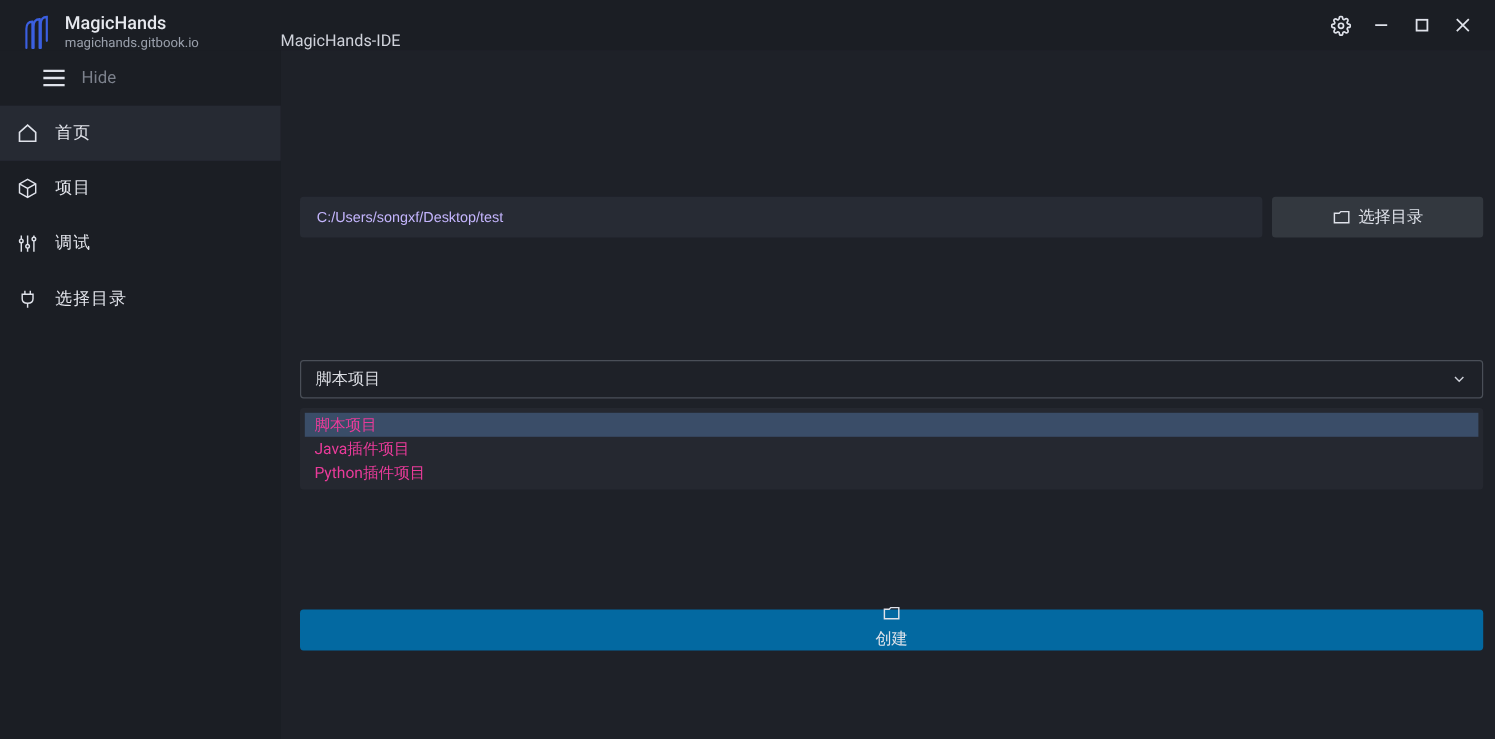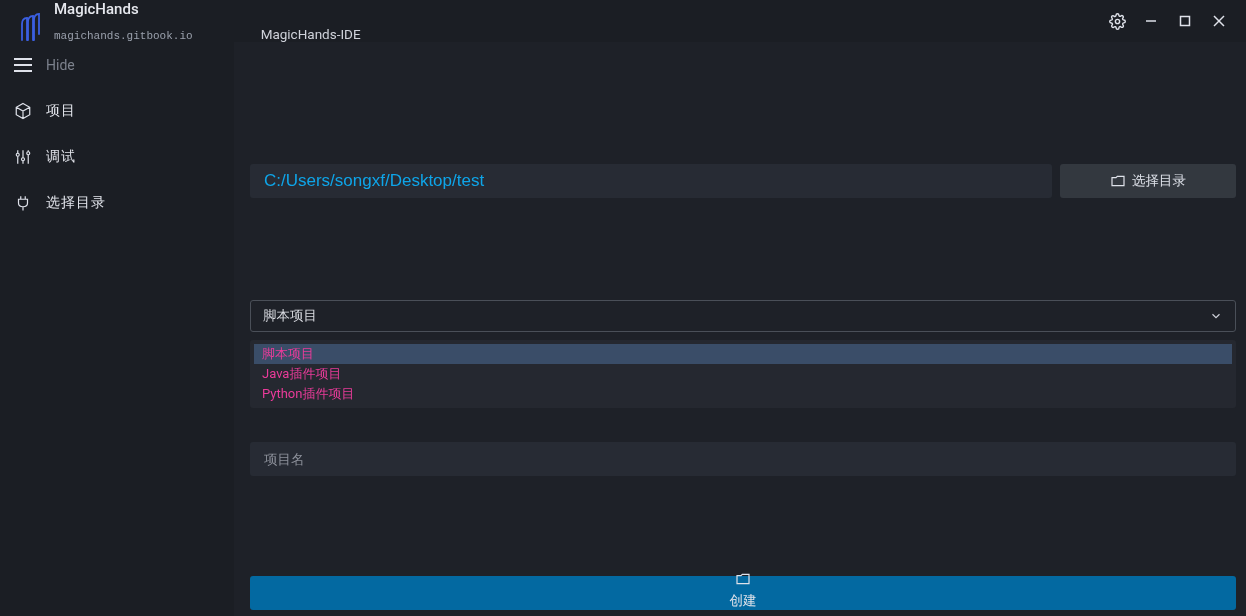--- a/index.html
+++ b/index.html
@@ -20,32 +20,33 @@
   padding: 0 10px;
 }
 .logo-box {
   width: 40px;
   display: flex;
   align-items: center;
   justify-content: center;
 }
 .brand { display: flex; flex-direction: column; margin-left: 4px; }
 .brand-title { color: #e6e8ee; font-size: 15px; font-weight: 500; }
-.brand-sub { color: #9aa0ac; font-size: 11px; margin-top: 12px; font-family: Liberation Mono, monospace; }
+.brand-sub { color: #9aa0ac; font-size: 11px; margin-top: 1px; }
 .window-title { margin-left: 68px; color: #cfd2da; font-size: 13.5px; }
 .title-spacer { flex: 1; }
 .win-ctrl { width: 34px; height: 42px; display: flex; align-items: center; justify-content: center; color: #dfe2ea; cursor: pointer; }
 
 .body-row { display: flex; height: calc(616px - 42px); }
 .sidebar { width: 234px; background: #1b1e24; display: flex; flex-direction: column; }
 .hide-row {
   height: 46px;
   display: flex;
   align-items: center;
   background: #1b1e24;
+  padding-left: 22px;
 }
 .hide-burger { width: 46px; display: flex; align-items: center; justify-content: center; }
 .hide-label { color: #7c818c; font-size: 14px; }
 
 .nav-item {
   height: 46px;
   display: flex;
   align-items: center;
   cursor: pointer;
   color: #e3e5ec;
@@ -55,23 +56,23 @@
 .nav-label { font-size: 14px; letter-spacing: 1px; }
 
 .main { flex: 1; background: #1e2128; padding: 50px 10px 10px 16px; position: relative; }
 
 .path-row { display: flex; gap: 8px; margin-top: 72px; }
 .path-input {
   flex: 1;
   height: 34px;
   background: #272b34;
   border: none;
-  color: #0ea5e9;
+  color: #c4b5fd;
   padding: 0 14px;
-  font-size: 17px;
+  font-size: 12px;
   border-radius: 3px;
   outline: none;
 }
 .choose-dir-btn {
   width: 176px;
   height: 34px;
   background: #33383f;
   border: none;
   color: #dfe2ea;
   font-size: 13.5px;
@@ -196,20 +197,28 @@
       <div class="hide-burger">
         <svg width="18" height="14" viewBox="0 0 18 14">
             <line x1="0" y1="1" x2="18" y2="1" stroke="#dfe2ea" stroke-width="2"></line>
             <line x1="0" y1="7" x2="18" y2="7" stroke="#dfe2ea" stroke-width="2"></line>
             <line x1="0" y1="13" x2="18" y2="13" stroke="#dfe2ea" stroke-width="2"></line>
           </svg>
       </div>
       <div class="hide-label">Hide</div>
     </div>
 
+    <div class="nav-item active">
+      <div class="nav-icon">
+        <svg width="18" height="18" viewBox="0 0 24 24" fill="none" stroke="#dfe2ea" stroke-width="1.8">
+            <path d="M3 11 L12 3 L21 11 V21 H3 Z"></path>
+          </svg>
+      </div>
+      <div class="nav-label">首页</div>
+    </div>
 
     <div class="nav-item">
       <div class="nav-icon">
         <svg width="18" height="18" viewBox="0 0 24 24" fill="none" stroke="#dfe2ea" stroke-width="1.6">
             <path d="M12 2 L21 7 L21 17 L12 22 L3 17 L3 7 Z M3 7 L12 12 L21 7 M12 12 L12 22"></path>
           </svg>
       </div>
       <div class="nav-label">项目</div>
     </div>
 
@@ -261,23 +270,20 @@
             </svg>
         </span>
       </div>
       <div class="dropdown">
         <div class="dropdown-item hl">脚本项目</div>
         <div class="dropdown-item">Java插件项目</div>
         <div class="dropdown-item">Python插件项目</div>
       </div>
     </div>
 
-    <div class="projname-row">
-      <input class="projname-input" type="text" placeholder="项目名" style="">
-    </div>
 
     <div class="create-row">
       <button class="create-btn">
         <span>
           <svg width="16" height="14" viewBox="0 0 24 20" fill="none" stroke="#dfe2ea" stroke-width="1.8">
               <path d="M3 5 L9 5 L11 3 L21 3 L21 17 L3 17 Z"></path>
             </svg>
         </span>
         <span>创建</span>
       </button>

